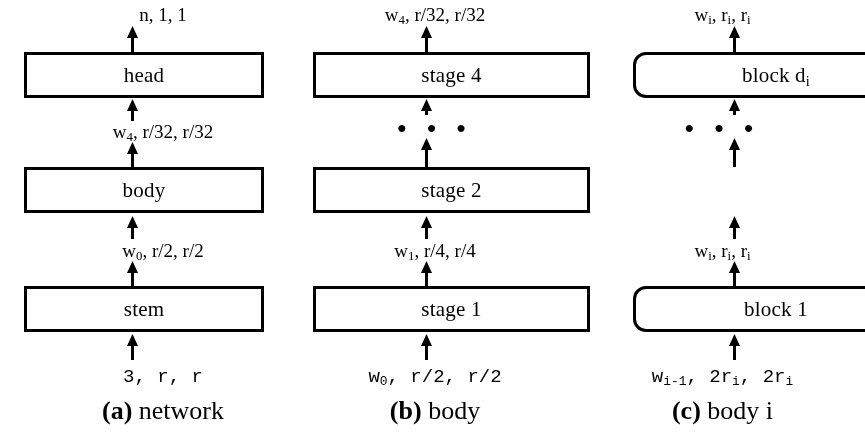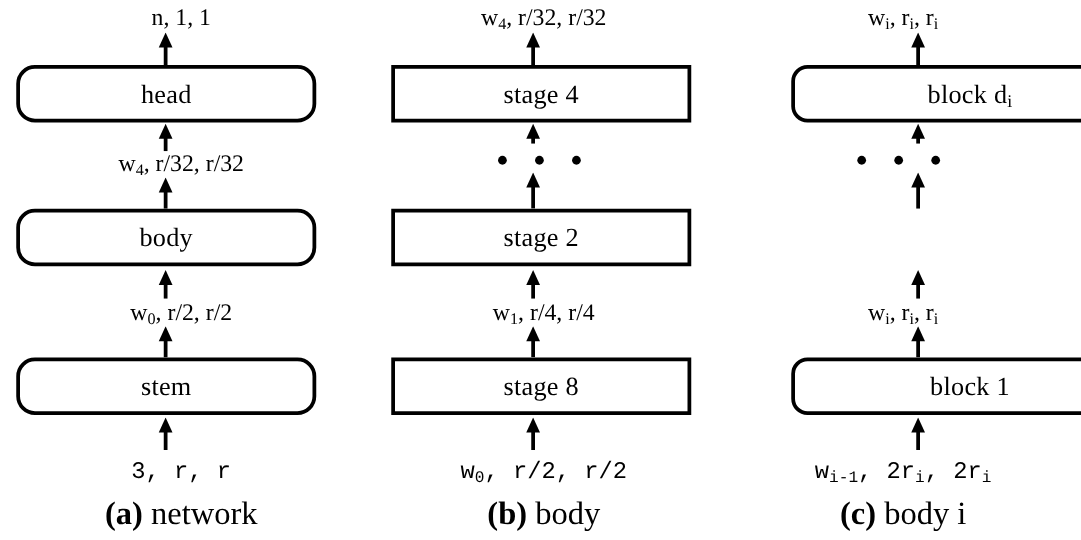--- a/index.html
+++ b/index.html
@@ -17,40 +17,40 @@
   #figure {
     position: relative;
     width: 865px;
     height: 432px;
   }
   .column {
     position: absolute;
     top: 0;
     height: 432px;
   }
-  .col-a { left: 0px;   width: 290px; }
+  .col-a { left: 0px;   width: 290px; padding-left: 12px; }
   .col-b { left: 290px; width: 290px; }
   .col-c { left: 580px; width: 285px; }
 
   
   .box {
     position: absolute;
     box-sizing: border-box;
     border: 3px solid #000000;
     background: #ffffff;
     height: 46px;
     display: flex;
     align-items: center;
     justify-content: center;
     font-size: 21px;
     line-height: 1;
     letter-spacing: 0.2px;
   }
-  .col-a .box { left: 13px;  width: 240px; border-radius: 15px; }
-  .col-b .box { left: 23px;  width: 240px; }
+  .col-a .box { left: 24px;  width: 240px; }
+  .col-b .box { left: 23px;  width: 277px; }
   .col-c .box { left: 53px;  width: 286px; border-radius: 13px; }
 
   .box-top    { top: 52px; }
   .box-mid    { top: 167px; }
   .box-bottom { top: 286px; text-align: right; }
 
   
   .arrow {
     position: absolute;
     width: 13px;
@@ -238,21 +238,21 @@
     <div class="label label-gap2">w<sub>1</sub>, r/4, r/4</div>
 
     <div class="arrow arrow-gap2-lo">
       <svg width="13" height="25" viewBox="0 0 13 25">
           <path d="M6.5 25 L6.5 9" stroke="#000" stroke-width="3" fill="none"></path>
           <path d="M6.5 0 L12 12 L1 12 Z" fill="#000"></path>
         </svg>
     </div>
 
     <div class="box box-bottom">
-      <span>stage 8</span>
+      <span>stage 1</span>
     </div>
 
     <div class="arrow arrow-in">
       <svg width="13" height="26" viewBox="0 0 13 26">
           <path d="M6.5 26 L6.5 9" stroke="#000" stroke-width="3" fill="none"></path>
           <path d="M6.5 0 L12 12 L1 12 Z" fill="#000"></path>
         </svg>
     </div>
 
     <div class="label label-bottom">w<sub>0</sub>, r/2, r/2</div>

